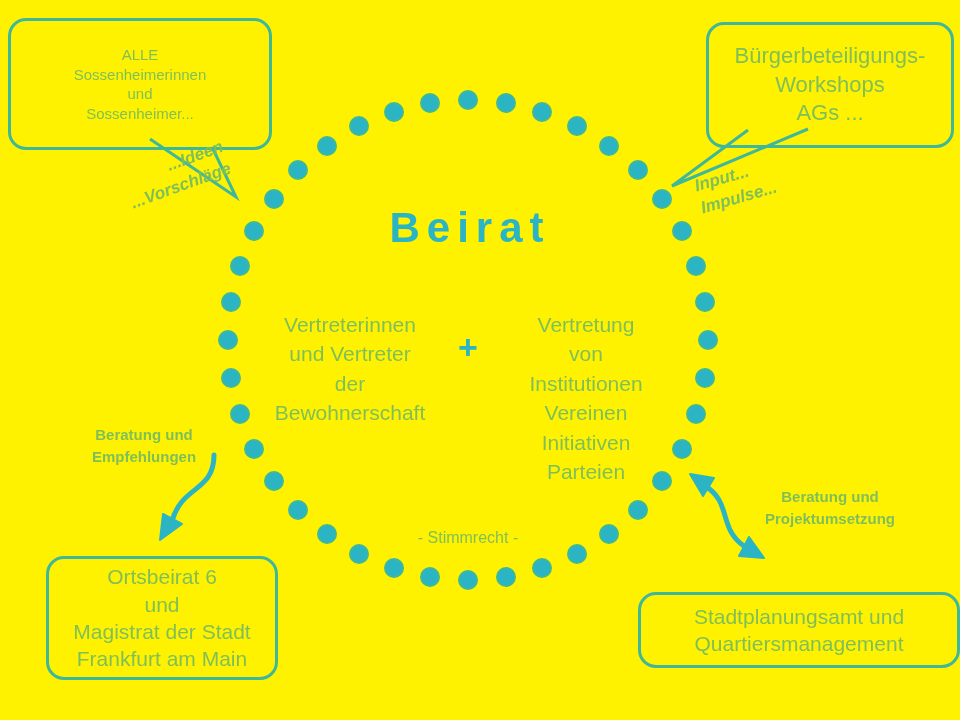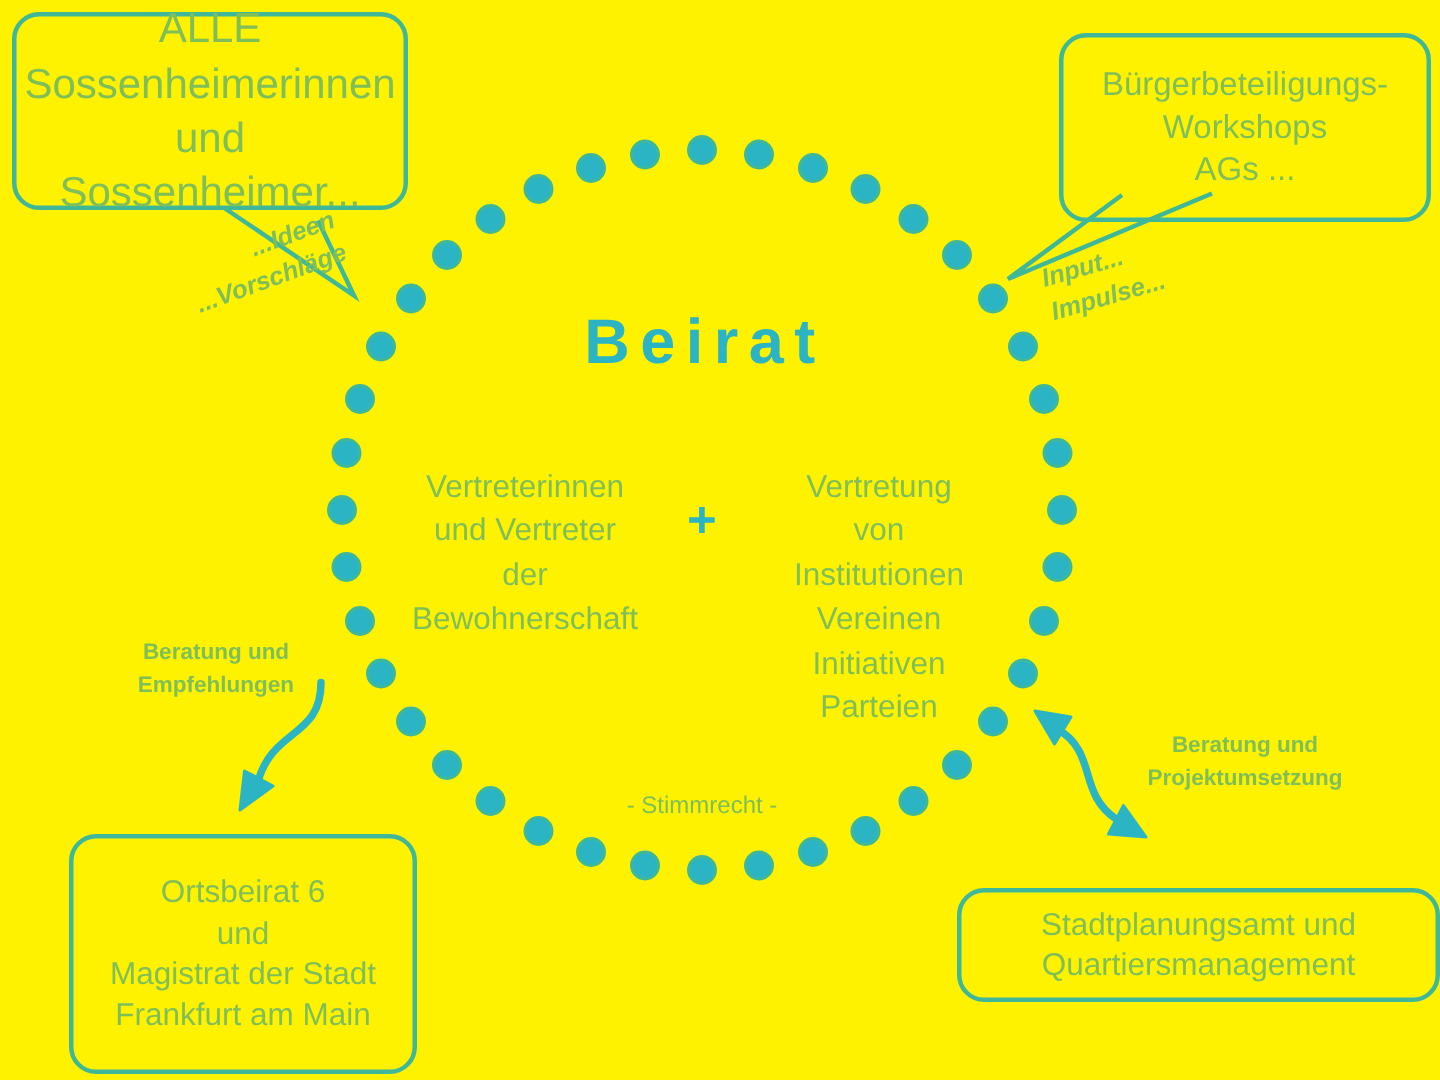--- a/index.html
+++ b/index.html
@@ -42,29 +42,29 @@
     justify-content: center;
     align-items: center;
   }
   .bubble .line {
     display: block;
     white-space: nowrap;
   }
 
   
   #bubble-citizens {
-    left: 8px;  top: 8px;   width: 264px; height: 132px;
-    font-size: 28px;
+    left: 8px;  top: 18px;   width: 264px; height: 132px;
+    font-size: 15px;
   }
   #bubble-workshops {
     left: 706px; top: 22px;  width: 248px; height: 126px;
     font-size: 22px;
   }
   #bubble-ortsbeirat {
-    left: 46px;  top: 556px; width: 232px; height: 160px;
+    left: 46px;  top: 556px; width: 232px; height: 124px;
     font-size: 21px;
   }
   #bubble-stadtplanung {
     left: 638px; top: 592px; width: 322px; height: 76px;
     font-size: 21px;
   }
 
   
   #beirat-title {
     position: absolute;

